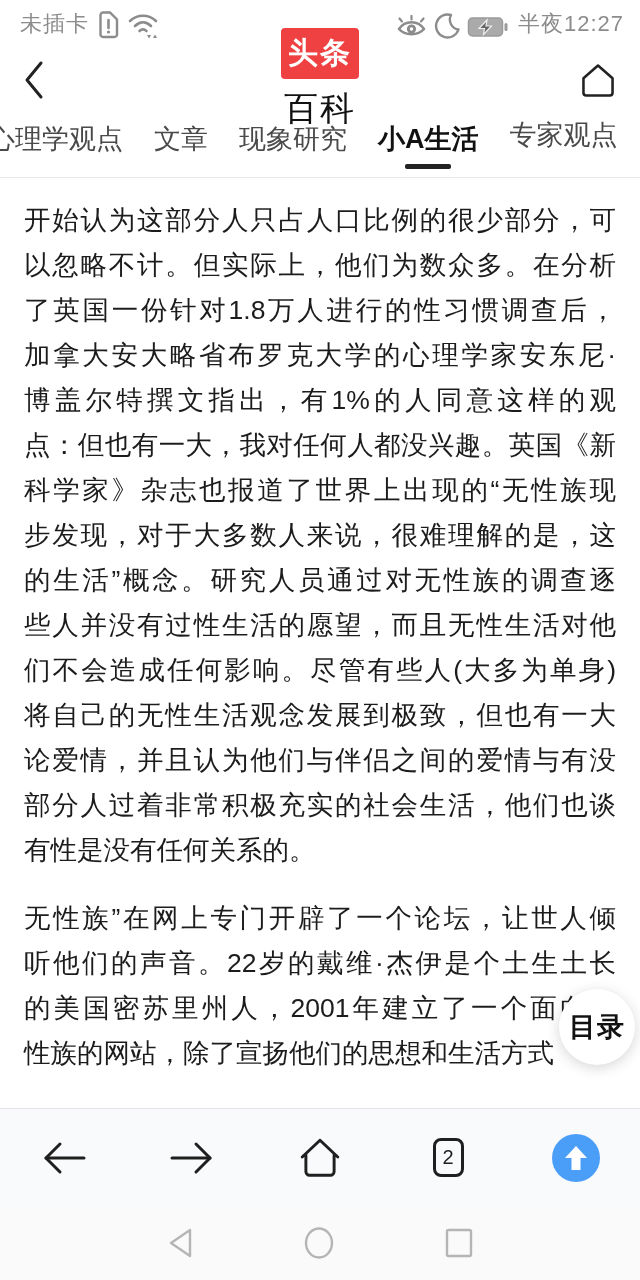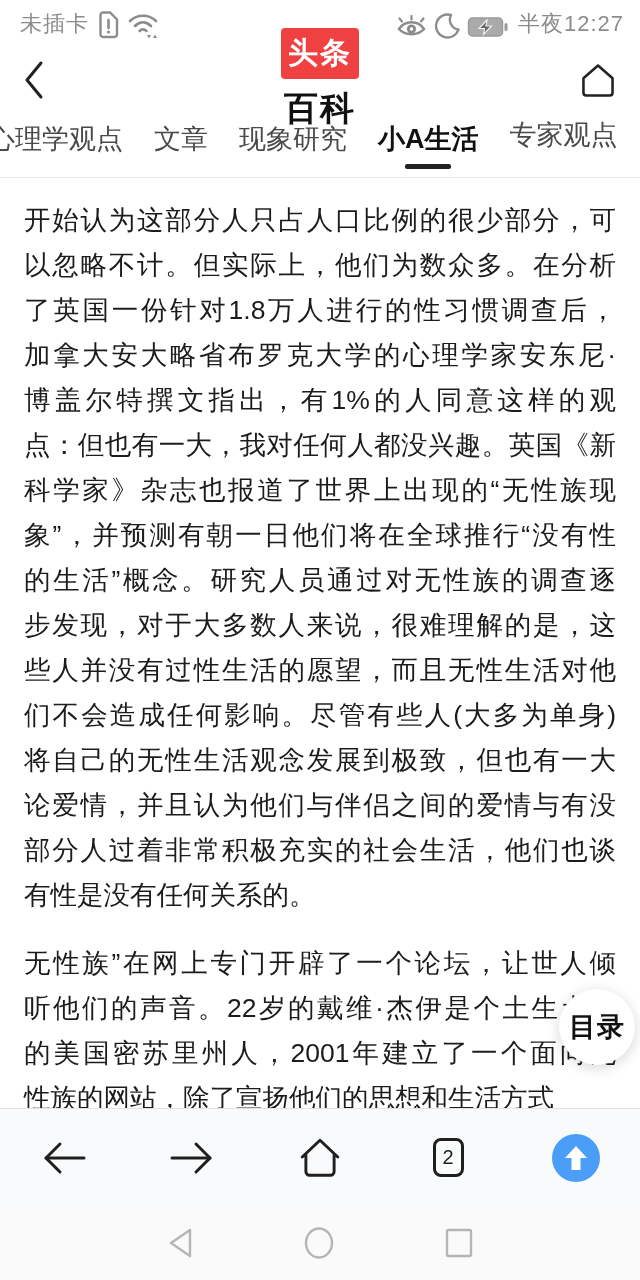--- a/index.html
+++ b/index.html
@@ -13,21 +13,21 @@
   .sb-text { font-size:22px; color:#8c8c8c; letter-spacing:1px; }
   .sb-ic { display:block; }
 
   
   .app-header { height:64px; display:flex; align-items:center; justify-content:space-between;
     padding:0 22px; position:relative; background:#fff; }
   .logo { position:absolute; left:0; right:0; margin:auto; width:max-content;
     display:flex; align-items:center; gap:7px;flex-direction:column; }
   .logo-badge { background:#F04142; color:#fff; font-weight:bold; font-size:30px;
     padding:5px 7px; border-radius:4px; letter-spacing:2px; }
-  .logo-text { color:#111; font-weight:bold; font-size:34px; letter-spacing:2px; }
+  .logo-text { color:#111; font-weight:normal; font-size:34px; letter-spacing:2px; }
   .hdr-btn { background:none; border:none; padding:0; display:flex; align-items:center; }
 
   
   .tab-bar { height:66px; display:flex; align-items:center; gap:31px;
     border-bottom:1px solid #e8e8e8; margin-left:-12px; padding-right:16px; overflow:hidden; }
   .tab { display:flex; flex-direction:column; align-items:center; flex:0 0 auto; }
   .tab-label { font-size:27px; color:#4a4a4a; white-space:nowrap; }
   .tab.active .tab-label { color:#111; font-weight:bold; }
   .tab-underline { height:5px; width:46px; border-radius:2px; background:transparent; margin-top:7px; }
   .tab.active .tab-underline { background:#222; }
@@ -143,23 +143,22 @@
 
 <main class="article">
   <div class="para" id="p1">
       <div class="ln">开始认为这部分人只占人口比例的很少部分，可</div>
       <div class="ln">以忽略不计。但实际上，他们为数众多。在分析</div>
       <div class="ln">了英国一份针对1.8万人进行的性习惯调查后，</div>
       <div class="ln">加拿大安大略省布罗克大学的心理学家安东尼·</div>
       <div class="ln">博盖尔特撰文指出，有1%的人同意这样的观</div>
       <div class="ln">点：但也有一大，我对任何人都没兴趣。英国《新</div>
       <div class="ln">科学家》杂志也报道了世界上出现的“无性族现</div>
-      <div class="ln">象”，并预测有朝一日他们将在全球推行“没有性</div>
+      <div class="ln">步发现，对于大多数人来说，很难理解的是，这</div>
       <div class="ln">的生活”概念。研究人员通过对无性族的调查逐</div>
-      <div class="ln">步发现，对于大多数人来说，很难理解的是，这</div>
       <div class="ln">些人并没有过性生活的愿望，而且无性生活对他</div>
       <div class="ln">们不会造成任何影响。尽管有些人(大多为单身)</div>
       <div class="ln">将自己的无性生活观念发展到极致，但也有一大</div>
       <div class="ln">论爱情，并且认为他们与伴侣之间的爱情与有没</div>
       <div class="ln">部分人过着非常积极充实的社会生活，他们也谈</div>
       <div class="ln short">有性是没有任何关系的。</div>
     </div>
   <div class="para" id="p2">
       <div class="ln">无性族”在网上专门开辟了一个论坛，让世人倾</div>
       <div class="ln">听他们的声音。22岁的戴维·杰伊是个土生土长</div>

